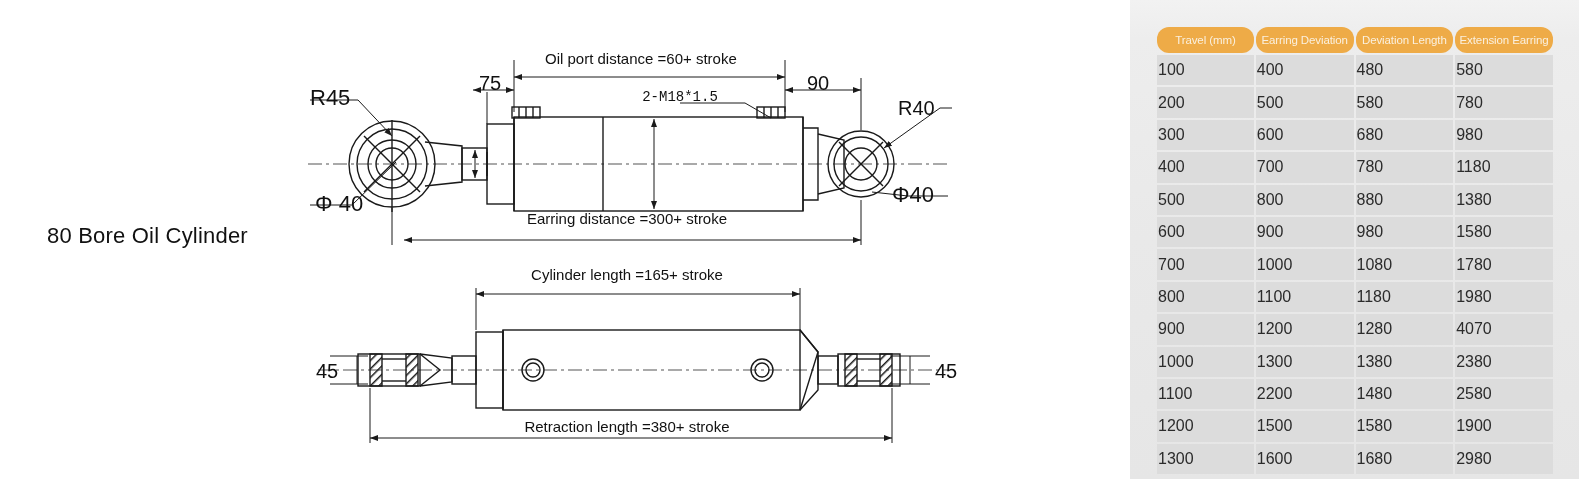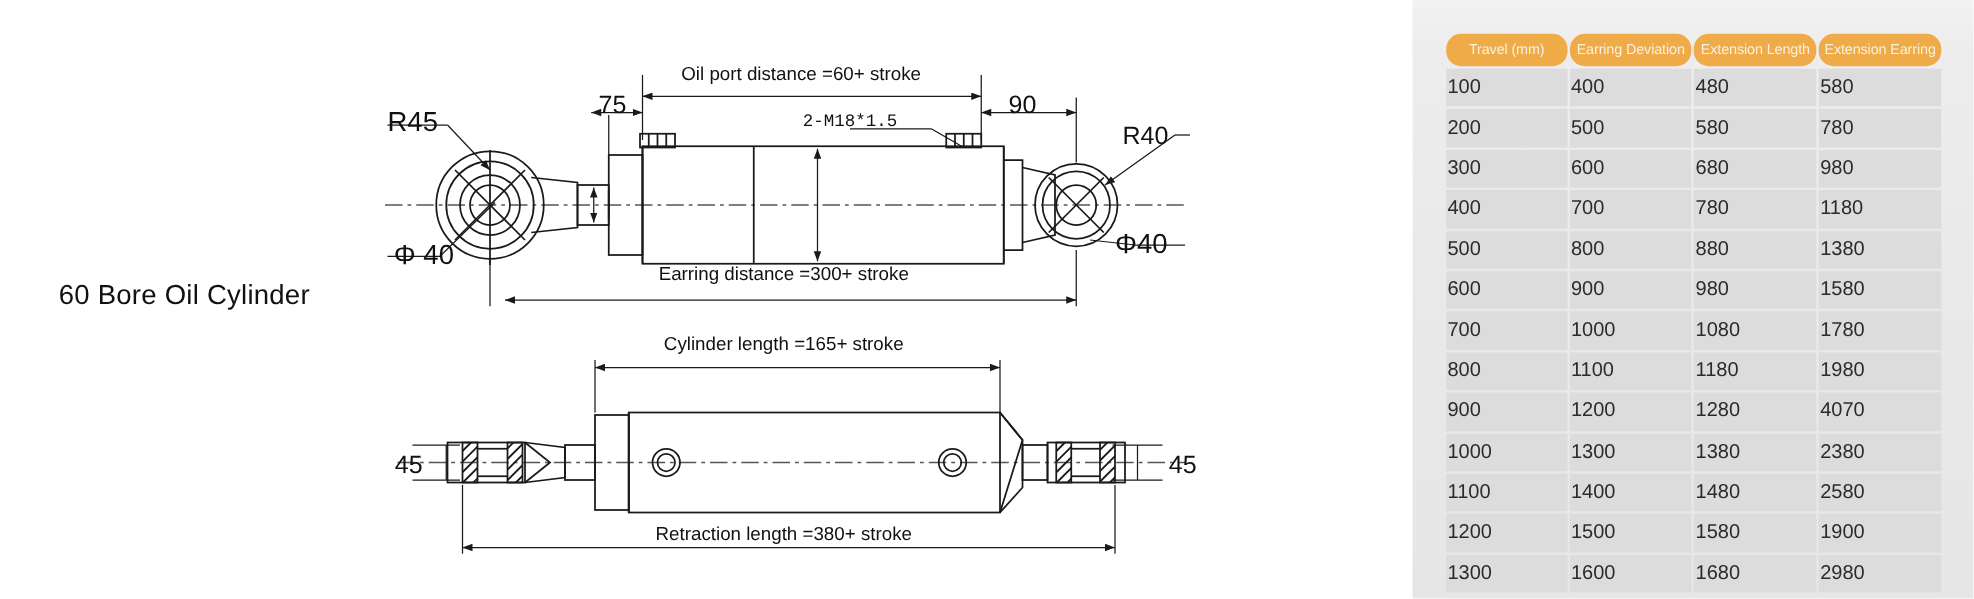--- a/index.html
+++ b/index.html
@@ -234,36 +234,36 @@
         <text class="vtxt" x="471" y="164" font-size="15" text-anchor="middle" transform="rotate(-90 471 164)">Φ50</text>
         <text class="vtxt" x="648" y="164" font-size="25" text-anchor="middle" transform="rotate(-90 648 164)">Φ92</text>
 
         <text x="627" y="280" font-size="15" text-anchor="middle">Cylinder length =165+ stroke</text>
         <text x="627" y="432" font-size="15" text-anchor="middle">Retraction length =380+ stroke</text>
         <text x="327" y="378" font-size="20" text-anchor="middle">45</text>
         <text x="935" y="378" font-size="20">45</text>
       </g>
     </svg>
 
-    <div class="ttl">60 Bore Oil Cylinder</div>
+    <div class="ttl">80 Bore Oil Cylinder</div>
   </div>
 
   <div id="rightpanel">
     <table id="tbl">
       <colgroup>
           <col class="c1">
           <col class="c2">
           <col class="c3">
           <col class="c4">
         </colgroup>
       <thead>
         <tr>
           <th>Travel (mm)</th>
           <th>Earring Deviation</th>
-          <th>Extension Length</th>
+          <th>Deviation Length</th>
           <th>Extension Earring</th>
         </tr>
       </thead>
       <tbody id="tbody">
           <tr>
             <td>100</td>
             <td>400</td>
             <td>480</td>
             <td>580</td>
           </tr>
@@ -316,21 +316,21 @@
             <td>4070</td>
           </tr>
           <tr>
             <td>1000</td>
             <td>1300</td>
             <td>1380</td>
             <td>2380</td>
           </tr>
           <tr>
             <td>1100</td>
-            <td>1400</td>
+            <td>2200</td>
             <td>1480</td>
             <td>2580</td>
           </tr>
           <tr>
             <td>1200</td>
             <td>1500</td>
             <td>1580</td>
             <td>1900</td>
           </tr>
           <tr>

